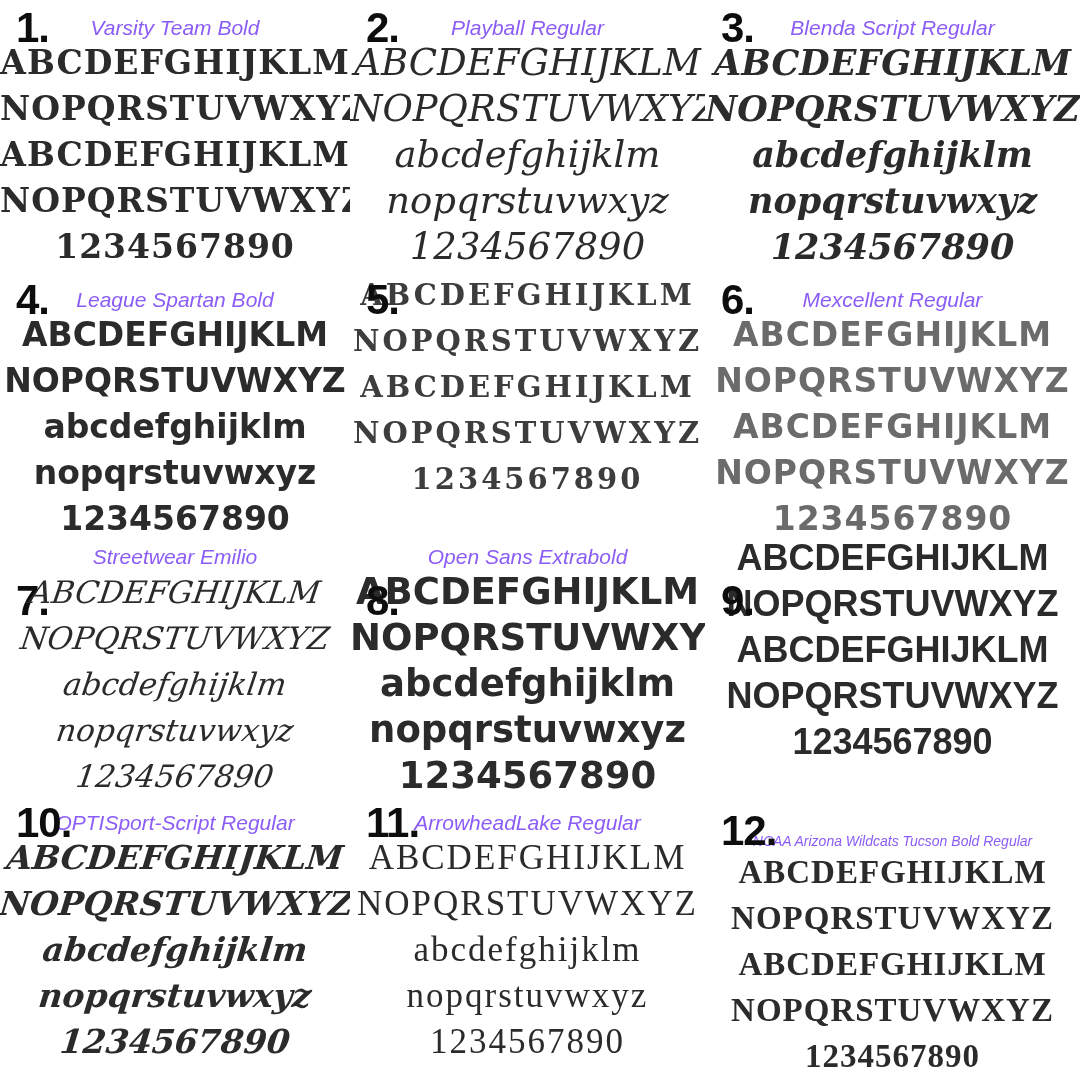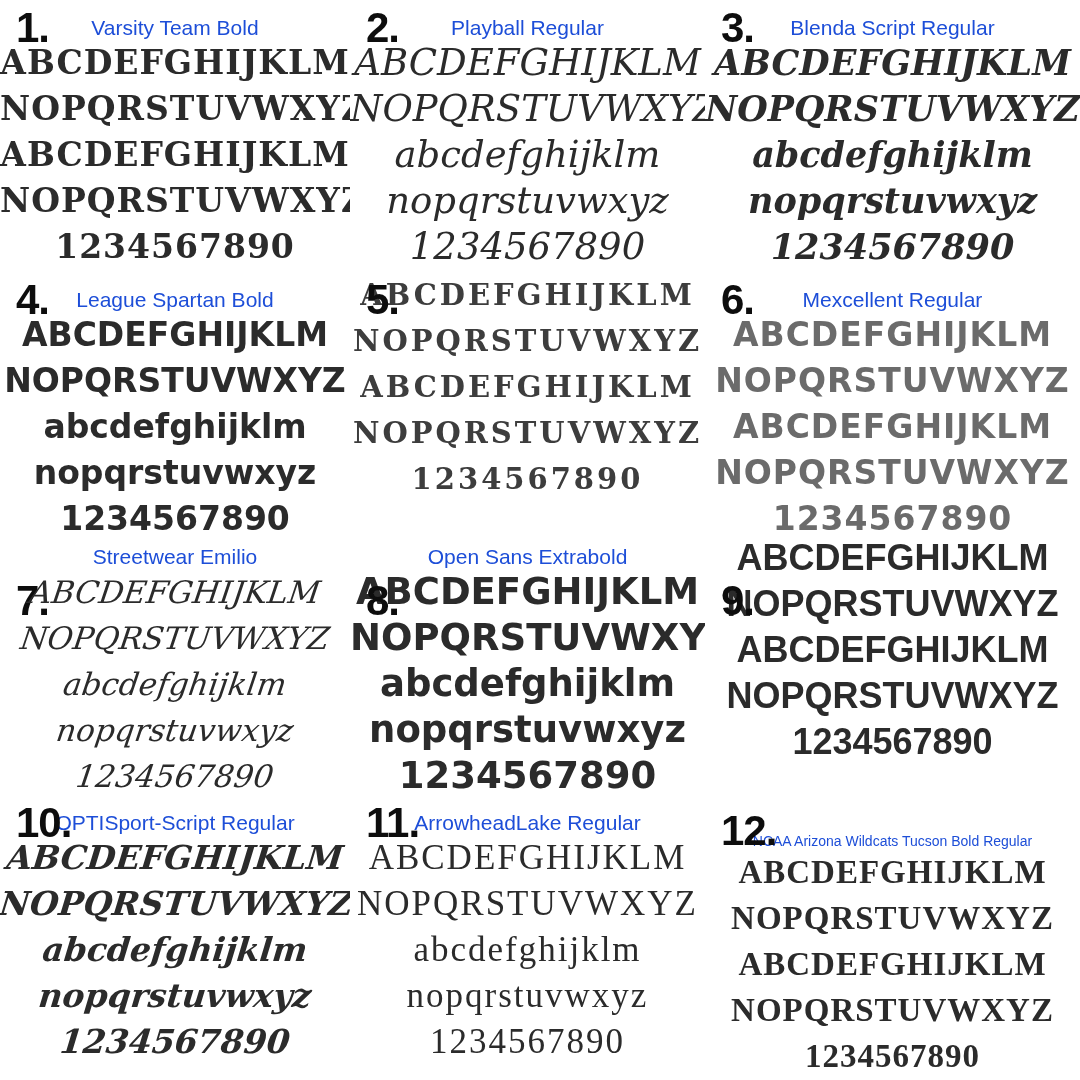--- a/index.html
+++ b/index.html
@@ -30,22 +30,23 @@
     font-size: 42px;
     font-weight: 800;
     color: #0d0d0d;
     letter-spacing: -1px;
     font-family: "Liberation Sans", sans-serif;
   }
   .cell.num-low .num { top: 42px; }
   .label {
     padding-top: 16px;
     font-size: 21px;
-    color: #1d4ed8;
+    color: #8b5cf6;
     white-space: nowrap;
+    font-style: italic;
   }
   .cell.num-low .label { padding-top: 10px; }
   .cell.label-under .label { font-size: 14px; padding-top: 38px; }
   .cell.label-under .num { top: 12px; }
   .lines { margin-top: 0; }
   .line {
     white-space: nowrap;
     line-height: 46px;
     color: #2b2b2b;
   }

